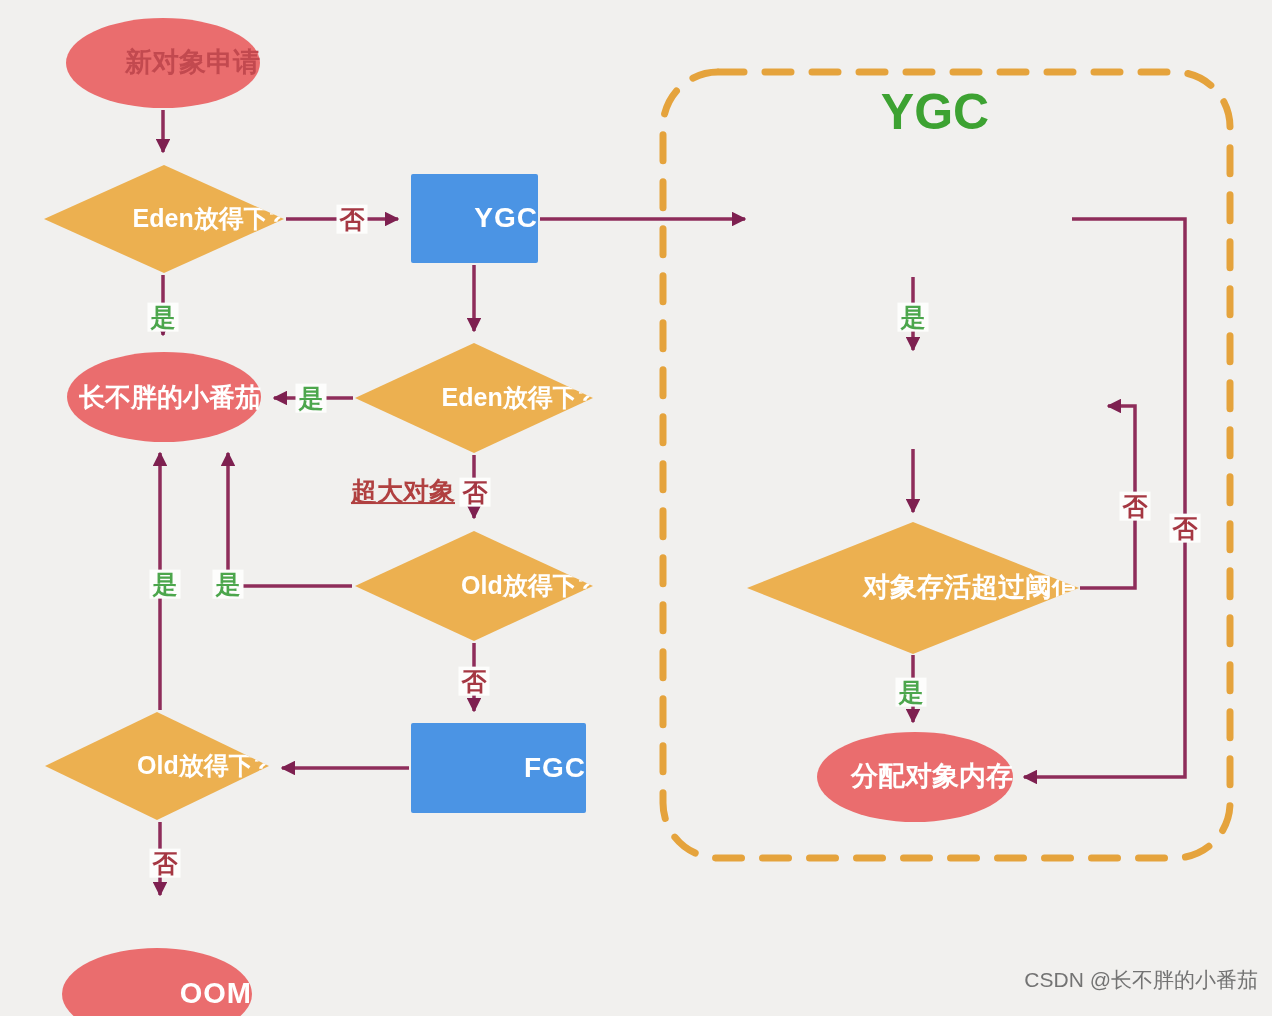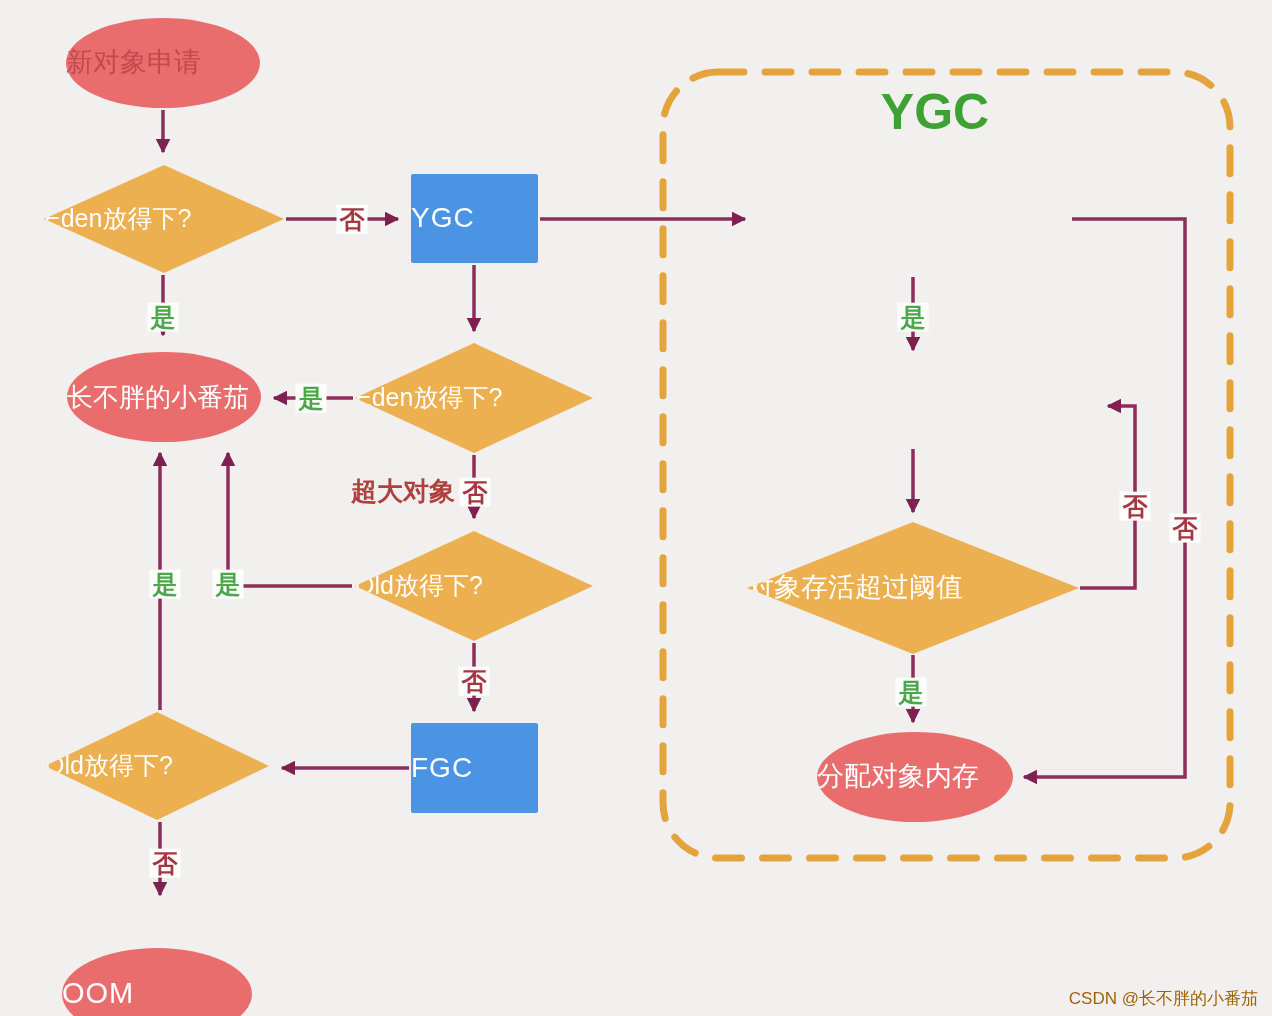--- a/index.html
+++ b/index.html
@@ -9,23 +9,23 @@
   }
   .canvas{
     position:relative;
     width:1272px;height:1016px;
     background:#f1f0ee;
     overflow:hidden;
   }
   .canvas svg.wires{position:absolute;left:0;top:0;width:1272px;height:1016px;}
   .node{
     position:absolute;
-    display:flex;align-items:center;justify-content:flex-start;
+    display:flex;align-items:center;justify-content:flex-end;
     text-align:center;
-    color:#ffffff;font-weight:normal;
+    color:#ffffff;font-weight:bold;
     line-height:1.1;
   }
   .ellipse{background:#ea6d6e;border-radius:50%;font-size:27px;}
   .ellipse.darktext{color:#c2494f;}
   .rectblue{background:#4b94e4;border-radius:2px;font-size:28px;letter-spacing:1px;}
   .diamond{
     background:#ecb050;
     clip-path:polygon(50% 0,100% 50%,50% 100%,0 50%);
     font-size:25px;
   }
@@ -40,22 +40,22 @@
     font-weight:bold;font-size:25px;
     background:#fdfdfc;
     padding:0 3px;
     line-height:1.15;
     white-space:nowrap;
   }
   .lbl-yes{color:#4ca64c;}
   .lbl-no{color:#a53742;}
   .lbl-note{color:#b04040;font-size:26px;background:transparent;}
   .watermark{
-    position:absolute;right:14px;bottom:6px;
-    color:#a16207;font-size:17px;
+    position:absolute;right:14px;bottom:22px;
+    color:#737373;font-size:21px;
   }
 </style>
 </head>
 <body>
 
 <div class="canvas">
 
   <svg class="wires" viewBox="0 0 1272 1016">
     <defs>
       <marker id="arr" viewBox="0 0 10 10" refX="9" refY="5" markerWidth="4.2" markerHeight="4.2" orient="auto-start-reverse">
@@ -115,36 +115,36 @@
   </div>
 
   <div class="node diamond" style="left:355px;top:343px;width:238px;height:110px;">
     <span>Eden放得下?</span>
   </div>
 
   <div class="node diamond" style="left:355px;top:531px;width:238px;height:110px;">
     <span>Old放得下?</span>
   </div>
 
-  <div class="node rectblue" style="left:411px;top:723px;width:127px;height:90px;">
+  <div class="node rectblue" style="left:411px;top:723px;width:127px;height:90px;padding-left:48px;">
     <span>FGC</span>
   </div>
 
   <div class="node diamond" style="left:45px;top:712px;width:224px;height:108px;">
     <span>Old放得下?</span>
   </div>
 
   <div class="node ellipse" style="left:62px;top:948px;width:190px;height:92px;font-size:29px;letter-spacing:1px;">
     <span>OOM</span>
   </div>
 
   <div class="edge-label lbl-no" style="left:352px;top:219px;">否</div>
   <div class="edge-label lbl-yes" style="left:163px;top:317px;">是</div>
   <div class="edge-label lbl-yes" style="left:311px;top:398px;">是</div>
-  <div class="edge-label lbl-note" style="left:403px;top:492px;">超大对象</div>
+  <div class="edge-label lbl-note" style="left:403px;top:492px;text-decoration:underline;">超大对象</div>
   <div class="edge-label lbl-no" style="left:475px;top:492px;">否</div>
   <div class="edge-label lbl-yes" style="left:228px;top:584px;">是</div>
   <div class="edge-label lbl-yes" style="left:165px;top:584px;">是</div>
   <div class="edge-label lbl-no" style="left:474px;top:681px;">否</div>
   <div class="edge-label lbl-no" style="left:165px;top:863px;">否</div>
   <div class="edge-label lbl-yes" style="left:913px;top:317px;">是</div>
   <div class="edge-label lbl-no" style="left:1135px;top:506px;">否</div>
   <div class="edge-label lbl-yes" style="left:911px;top:692px;">是</div>
   <div class="edge-label lbl-no" style="left:1185px;top:528px;">否</div>
 

